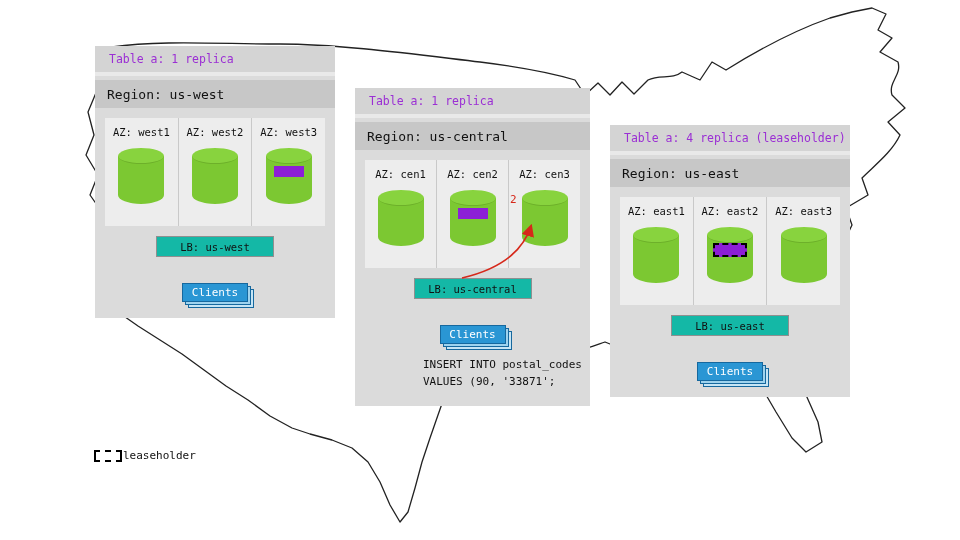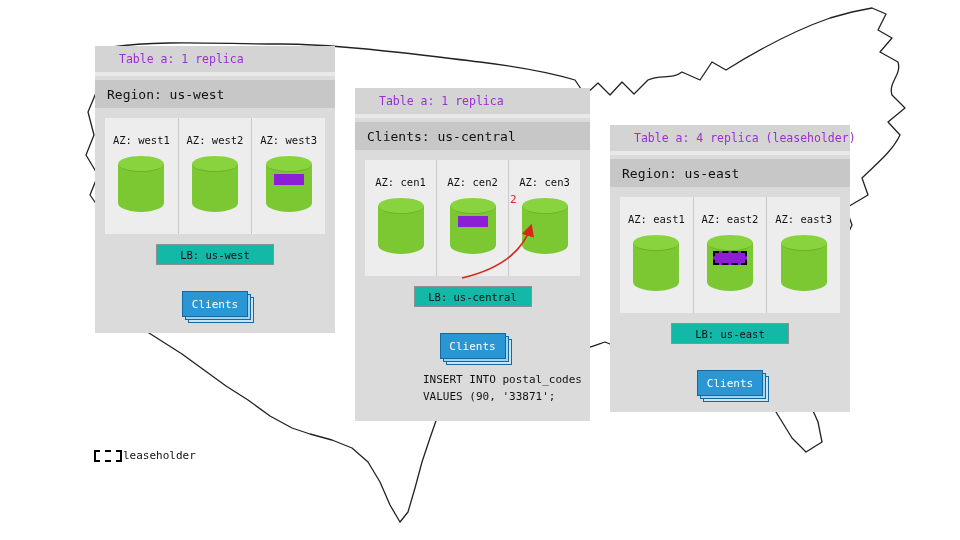--- a/index.html
+++ b/index.html
@@ -21,21 +21,21 @@
     z-index:2;
     padding-bottom:16px;
   }
   .panel-west    { left:95px;  top:46px;  width:240px; }
   .panel-central { left:355px; top:88px;  width:235px; }
   .panel-east    { left:610px; top:125px; width:240px; }
 
   .panel-header {
     height:30px;
     display:flex; align-items:center;
-    padding:0 24px;
+    padding:0 14px;
     background:#d4d4d4;
     border-bottom:4px solid #e9e9e9;
     color:#9b2fd4;
     font-size:11.5px;
     white-space:nowrap;
   }
   .region-bar {
     margin-top:4px;
     background:#c7c7c7;
     height:28px;
@@ -45,21 +45,21 @@
     color:#111;
   }
   .az-box {
     margin:10px;
     background:#ededed;
     display:flex;
   }
   .az-col {
     flex:1;
     display:flex; flex-direction:column; align-items:center;
-    padding:16px 0 14px 0;
+    padding:8px 0 14px 0;
   }
   .az-col + .az-col { border-left:1px solid #c9c9c9; }
   .az-label { font-size:10.5px; color:#111; margin-bottom:10px; white-space:nowrap; }
 
   
   .cyl { position:relative; width:46px; height:64px; }
   .cyl-body {
     position:absolute; top:8px; left:0;
     width:46px; height:48px;
     background:#7cc832;
@@ -88,21 +88,21 @@
     margin:10px auto 0 auto;
     width:118px; height:21px;
     background:#14b8a6;
     border:1px solid #8f8f8f;
     display:flex; align-items:center; justify-content:center;
     font-size:10.5px; color:#111;
     white-space:nowrap;
   }
   .clients-btn {
     margin:26px auto 0 auto;
-    width:66px; height:26px;
+    width:66px; height:19px;
     background:#2a96d4;
     border:1px solid #16689e;
     color:#ffffff;
     display:flex; align-items:center; justify-content:center;
     font-size:11px;
     box-shadow:
       3px 3px 0 -1px #9fd3ee,
       3px 3px 0  0   #16689e,
       6px 6px 0 -1px #c6e5f5,
       6px 6px 0  0   #16689e;
@@ -193,21 +193,21 @@
   <div class="clients-btn">
     <span>Clients</span>
   </div>
 </div>
 
 <div class="panel panel-central">
   <div class="panel-header">
     <span>Table a: 1 replica</span>
   </div>
   <div class="region-bar">
-    <span>Clients: us-central</span>
+    <span>Region: us-central</span>
   </div>
   <div class="az-box">
     <div class="az-col">
       <div class="az-label">AZ: cen1</div>
       <div class="cyl">
           <div class="cyl-body"></div>
           <div class="cyl-top"></div>
         </div>
     </div>
     <div class="az-col">

